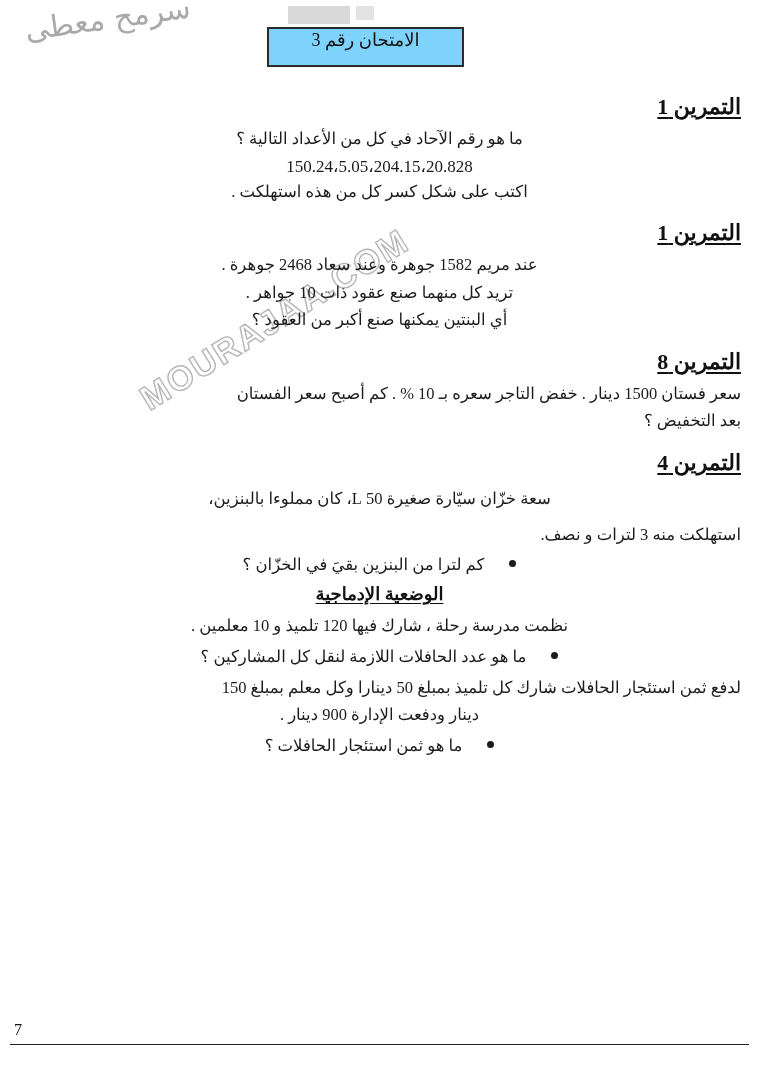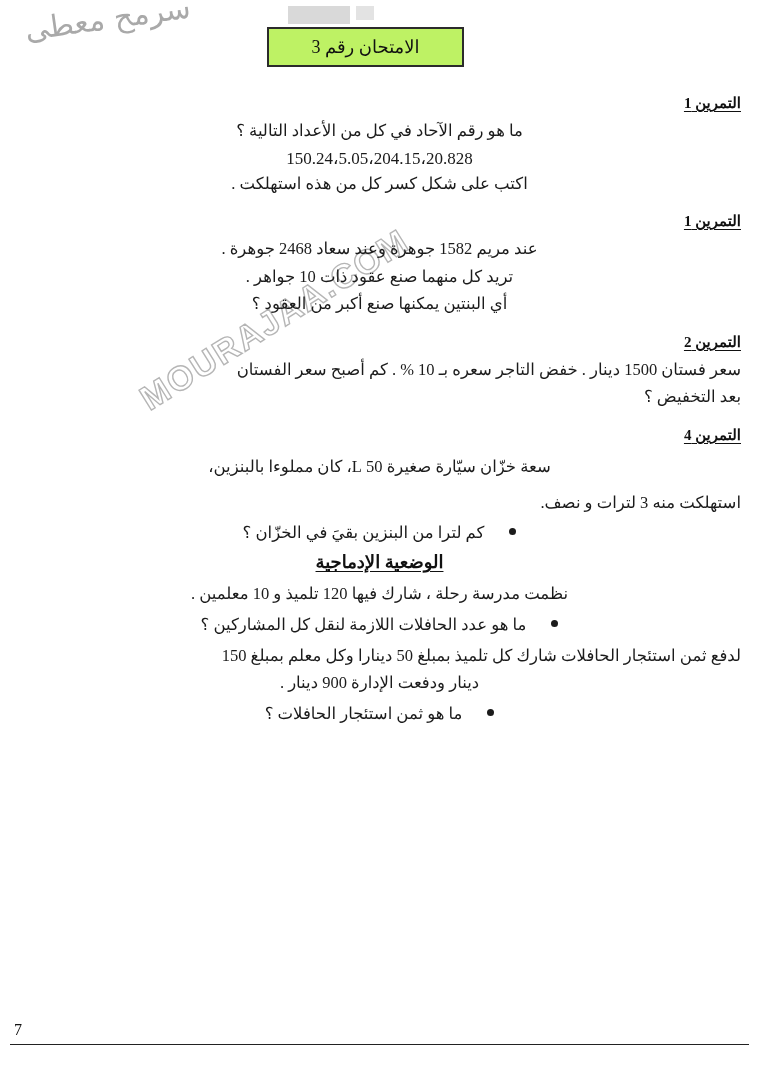--- a/index.html
+++ b/index.html
@@ -57,41 +57,41 @@
 
   
   .title-box {
     position: absolute;
     top: 27px;
     left: 267px;
     width: 193px;
     height: 36px;
     border: 2px solid #2b2b2b;
     display: flex;
-    align-items: center;
+    align-items: flex-start;
     justify-content: center;
-    background: #bef264;
+    background: #7dd3fc;
   }
   .title-box span {
     font-size: 18px;
     font-weight: normal;
     color: #111;
   }
 
   
   .content {
     position: absolute;
     top: 78px;
     right: 18px;
     left: 18px;
     text-align: right;
   }
   .ex-head {
     margin: 16px 0 6px 0;
-    font-size: 15px;
+    font-size: 22px;
     font-weight: bold;
     color: #111;
     text-decoration: underline;
     text-underline-offset: 3px;
   }
   .para {
     font-size: 16.5px;
     line-height: 1.55;
     margin: 2px 0;
     color: #1b1b1b;
@@ -171,21 +171,21 @@
     <div class="numbers-row">
       <span>150.24</span><span>،</span><span>5.05</span><span>،</span><span>204.15</span><span>،</span><span>20.828</span>
     </div>
     <div class="para center">اكتب على شكل كسر كل من هذه استهلكت .</div>
 
     <div class="ex-head">التمرين 1</div>
     <div class="para center">عند مريم 1582 جوهرة وعند سعاد 2468 جوهرة .</div>
     <div class="para center">تريد كل منهما صنع عقود ذات 10 جواهر .</div>
     <div class="para center">أي البنتين يمكنها صنع أكبر من العقود ؟</div>
 
-    <div class="ex-head">التمرين 2</div>
+    <div class="ex-head">التمرين 8</div>
     <div class="para">سعر فستان 1500 دينار . خفض التاجر سعره بـ  10 % . كم أصبح سعر الفستان</div>
     <div class="para">بعد التخفيض ؟</div>
 
     <div class="ex-head">التمرين 4</div>
     <div class="para center blockq">سعة خزّان سيّارة صغيرة 50 L، كان مملوءا بالبنزين،</div>
     <div class="para blockq">استهلكت منه 3 لترات و نصف.</div>
     <div class="bullet-line">
       <span class="bullet-dot"></span>
       <span>كم لترا من البنزين بقيَ في الخزّان ؟</span>
     </div>

